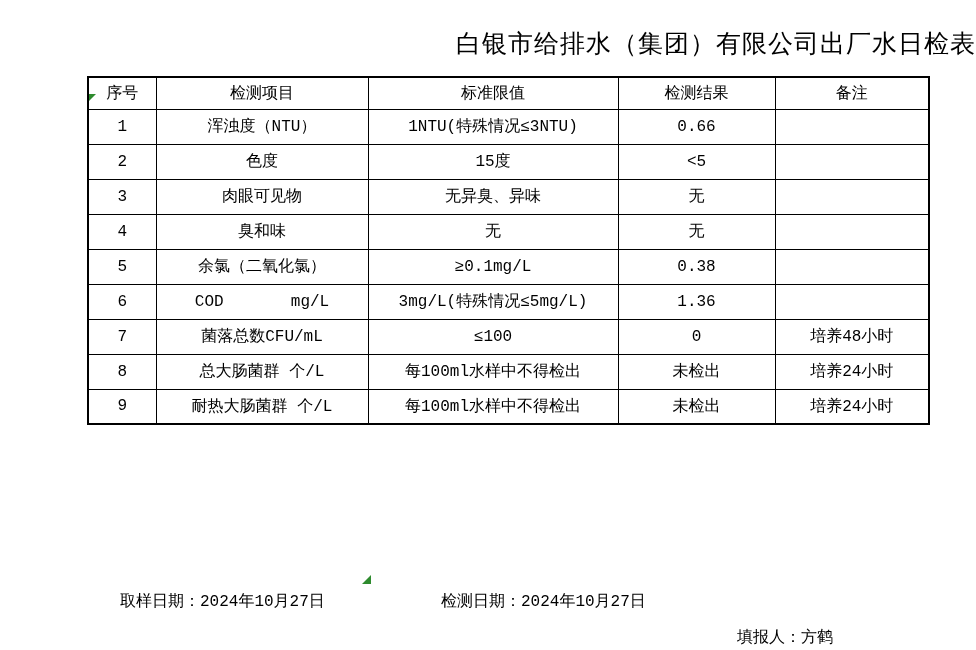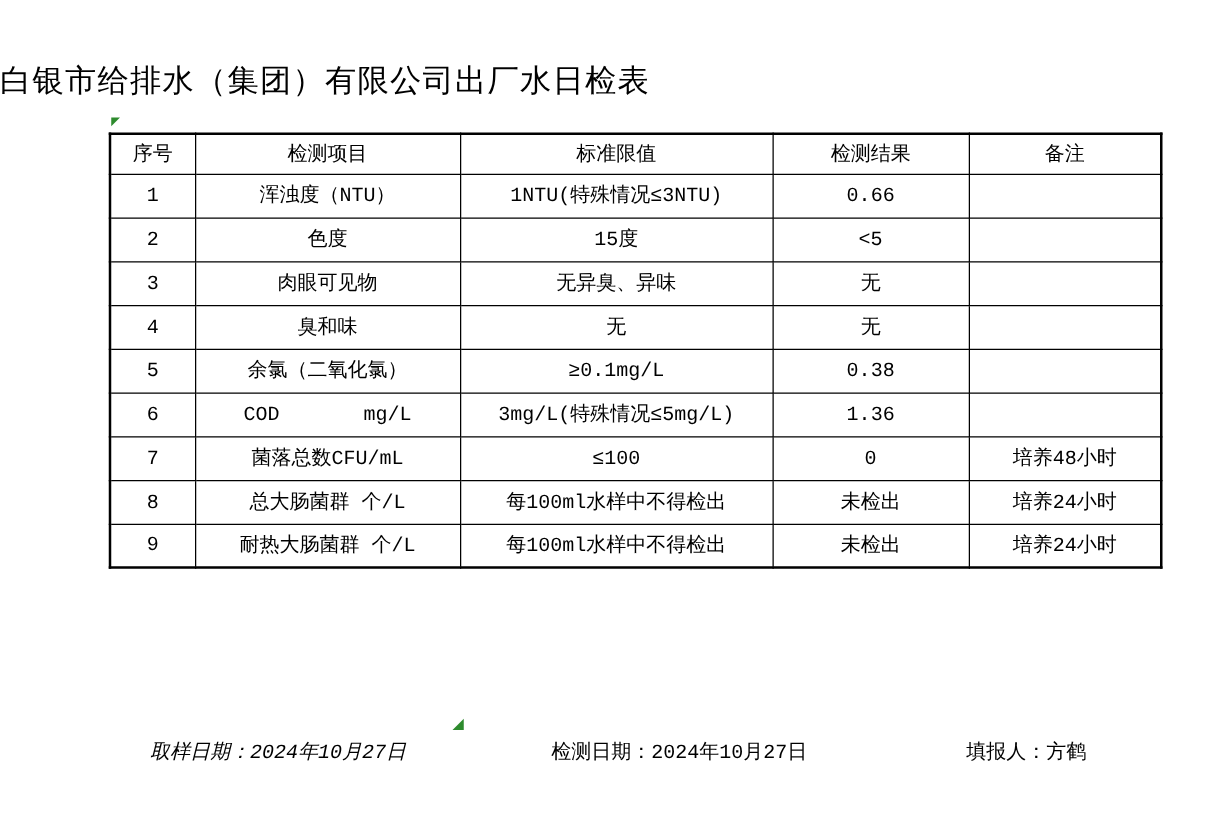--- a/index.html
+++ b/index.html
@@ -6,30 +6,30 @@
   html, body {
     width: 976px; height: 650px;
     background: #ffffff;
     font-family: "Liberation Mono", "DejaVu Sans Mono", monospace;
     color: #000000;
     position: relative;
     overflow: hidden;
   }
   .page-title {
     position: absolute;
-    top: 52px; left: 0; width: 976px;
-    text-align: left;
+    top: 31px; left: 0; width: 976px;
+    text-align: right;
     font-size: 25px;
     line-height: 30px;
     letter-spacing: 1px;
     white-space: pre;
   }
   table.daily-check {
     position: absolute;
-    left: 87px; top: 106px;
+    left: 87px; top: 76px;
     width: 841px;
     border-collapse: collapse;
     table-layout: fixed;
     border: 2px solid #000;
   }
   table.daily-check th,
   table.daily-check td {
     border: 1px solid #000;
     text-align: center;
     vertical-align: middle;
@@ -52,23 +52,23 @@
     border-bottom: 9px solid #2e8b2e;
     border-left: 9px solid transparent;
   }
   .footer-label {
     position: absolute;
     top: 592px;
     font-size: 16px;
     line-height: 20px;
     white-space: pre;
   }
-  .footer-sampling { left: 120px; font-style: italic; }
+  .footer-sampling { left: 120px; }
   .footer-testdate { left: 441px; }
-  .footer-reporter { left: 773px; }
+  .footer-reporter { left: 737px; margin-top: 36px; }
 </style>
 </head>
 <body>
 
 <div class="page-title">白银市给排水（集团）有限公司出厂水日检表</div>
 
 <table class="daily-check">
   <colgroup>
     <col style="width:68px">
     <col style="width:212px">

